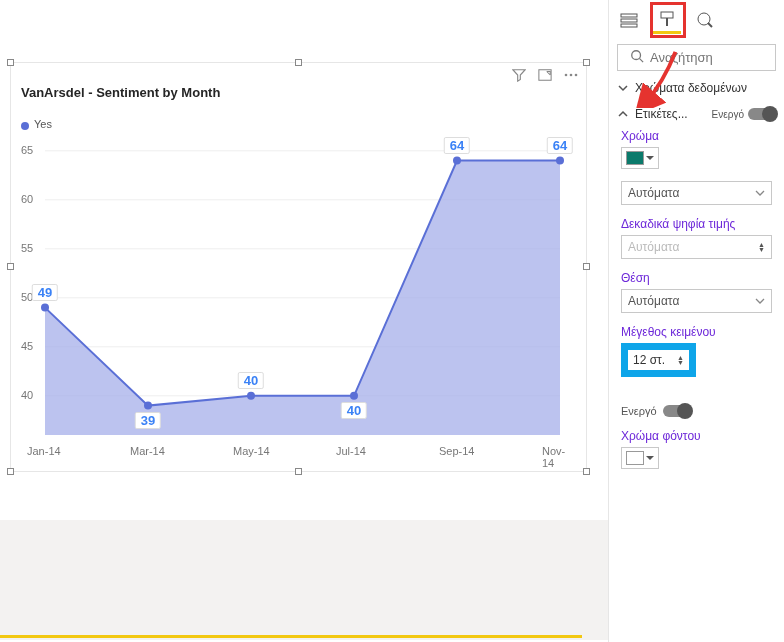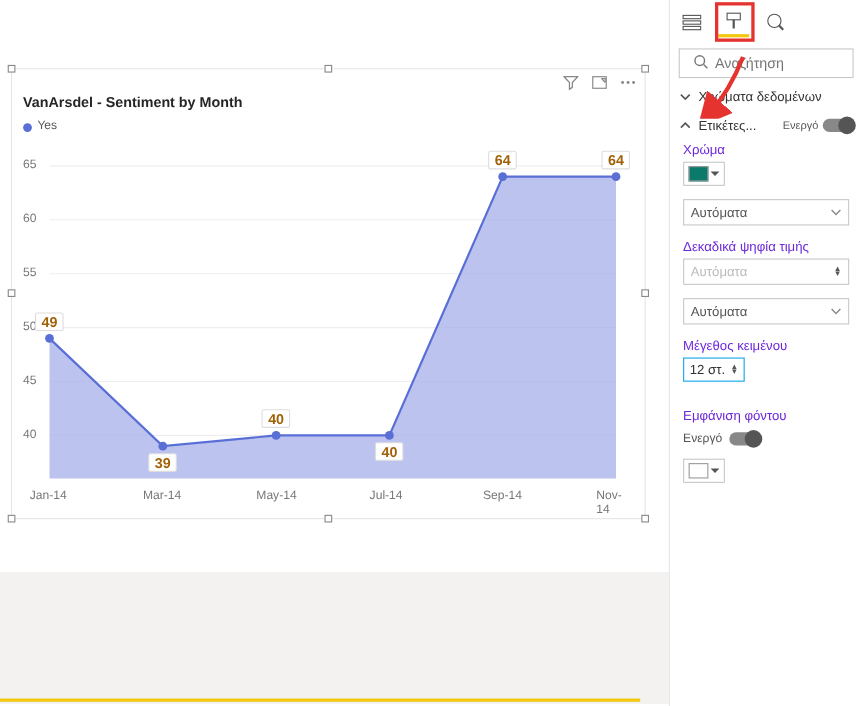--- a/index.html
+++ b/index.html
@@ -75,41 +75,42 @@
     color: #252525;
     padding: 0 10px;
   }
   .legend {
     display: flex;
     gap: 5px;
     align-items: flex-end;
     padding: 8px 10px 4px 10px;
     font-size: 11px;
     color: #555;
+    margin-top: 10px;
   }
   .legend-dot {
     width: 8px; height: 8px; border-radius: 50%;
     background: #5a6fd6;
   }
   .plot {
     position: absolute;
     left: 10px; right: 10px;
     top: 72px;
     bottom: 30px;
   }
   .point-label {
     position: absolute;
     transform: translate(-50%, 0);
     background: #fff;
     border: 1px solid #ddd;
     border-radius: 2px;
     padding: 0 5px;
     font-size: 13px;
     font-weight: 700;
-    color: #a16207;
+    color: #3b82f6;
     font-family: "Arial Black", "Segoe UI", sans-serif;
     white-space: nowrap;
   }
   .y-tick, .x-tick {
     position: absolute;
     font-size: 11px;
     color: #777;
   }
   
   .side-panel {
@@ -211,24 +212,24 @@
     font-size: 12px;
     color: #555;
     cursor: pointer;
     width: 100%;
   }
   .select-box.disabled { color: #bbb; }
   .spinner-box {
     display: flex;
     align-items: center;
     justify-content: space-between;
-    border: 1px solid #0ea5e9;
+    border: 7px solid #0ea5e9;
     padding: 3px 5px;
     font-size: 12px;
-    width: 56px;
+    width: 75px;
   }
   .spinner-arrows {
     display: flex; flex-direction: column; line-height: 5px;
     font-size: 7px; color: #555;
   }
   .toggle-pill {
     width: 28px; height: 12px;
     background: #888;
     border-radius: 6px;
     position: relative;
@@ -397,20 +398,21 @@
     <div class="select-box disabled">
       <span>Αυτόματα</span>
       <span class="spinner-arrows">
           <span>▲</span>
           <span>▼</span>
         </span>
     </div>
   </div>
 
   <div class="form-group">
+    <span class="form-label">Θέση</span>
     <div class="select-box">
       <span>Αυτόματα</span>
       <svg width="10" height="10" viewBox="0 0 10 10">
           <path d="M1 3l4 4 4-4" fill="none" stroke="#888" stroke-width="1.3"></path>
         </svg>
     </div>
   </div>
 
   <div class="form-group">
     <span class="form-label">Μέγεθος κειμένου</span>
@@ -420,28 +422,28 @@
           <span>▲</span>
           <span>▼</span>
         </span>
     </div>
   </div>
 
   <div class="form-group">
   </div>
 
   <div class="form-group">
-    <span class="form-label">Εμφάνιση φόντου</span>
     <div class="toggle" style="display:flex;align-items:center;gap:6px;padding-top:4px;">
       <span style="font-size:11px;color:#555;">Ενεργό</span>
       <span class="toggle-pill"></span>
     </div>
   </div>
 
   <div class="form-group">
+    <span class="form-label">Χρώμα φόντου</span>
     <span class="color-swatch">
       <span class="swatch-box" id="bg-swatch" style="background: rgb(255, 255, 255);"></span>
       <svg width="8" height="8" viewBox="0 0 8 8">
           <path d="M0 2l4 4 4-4z" fill="#555"></path>
         </svg>
     </span>
   </div>
 </div>
 
 <svg class="red-arrow" viewBox="0 0 48 62">

